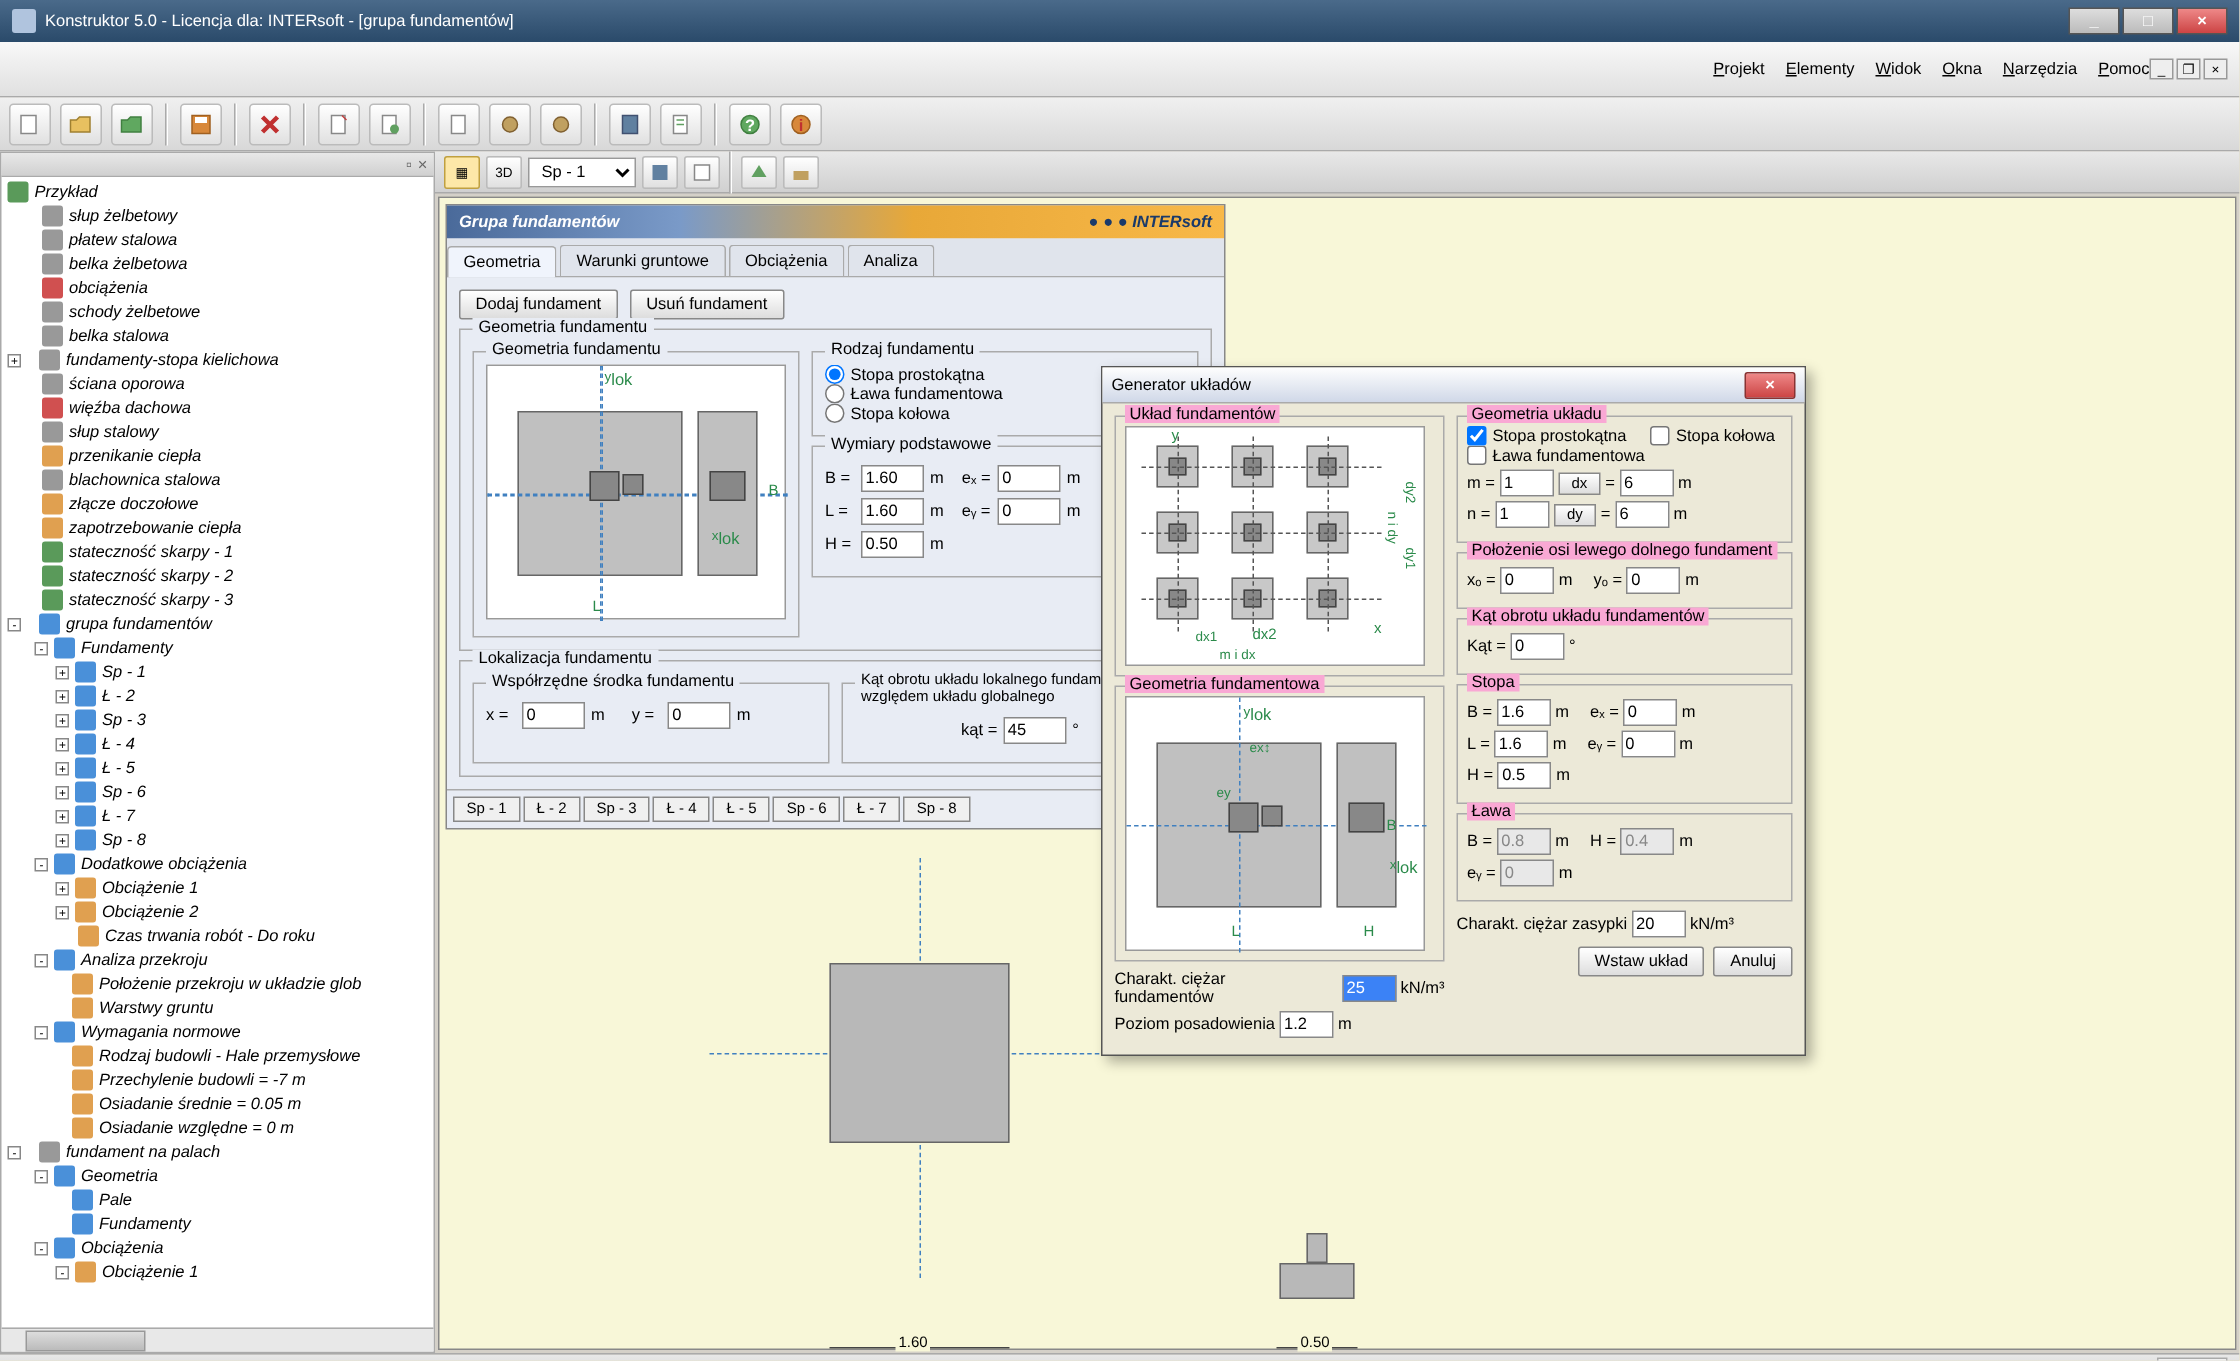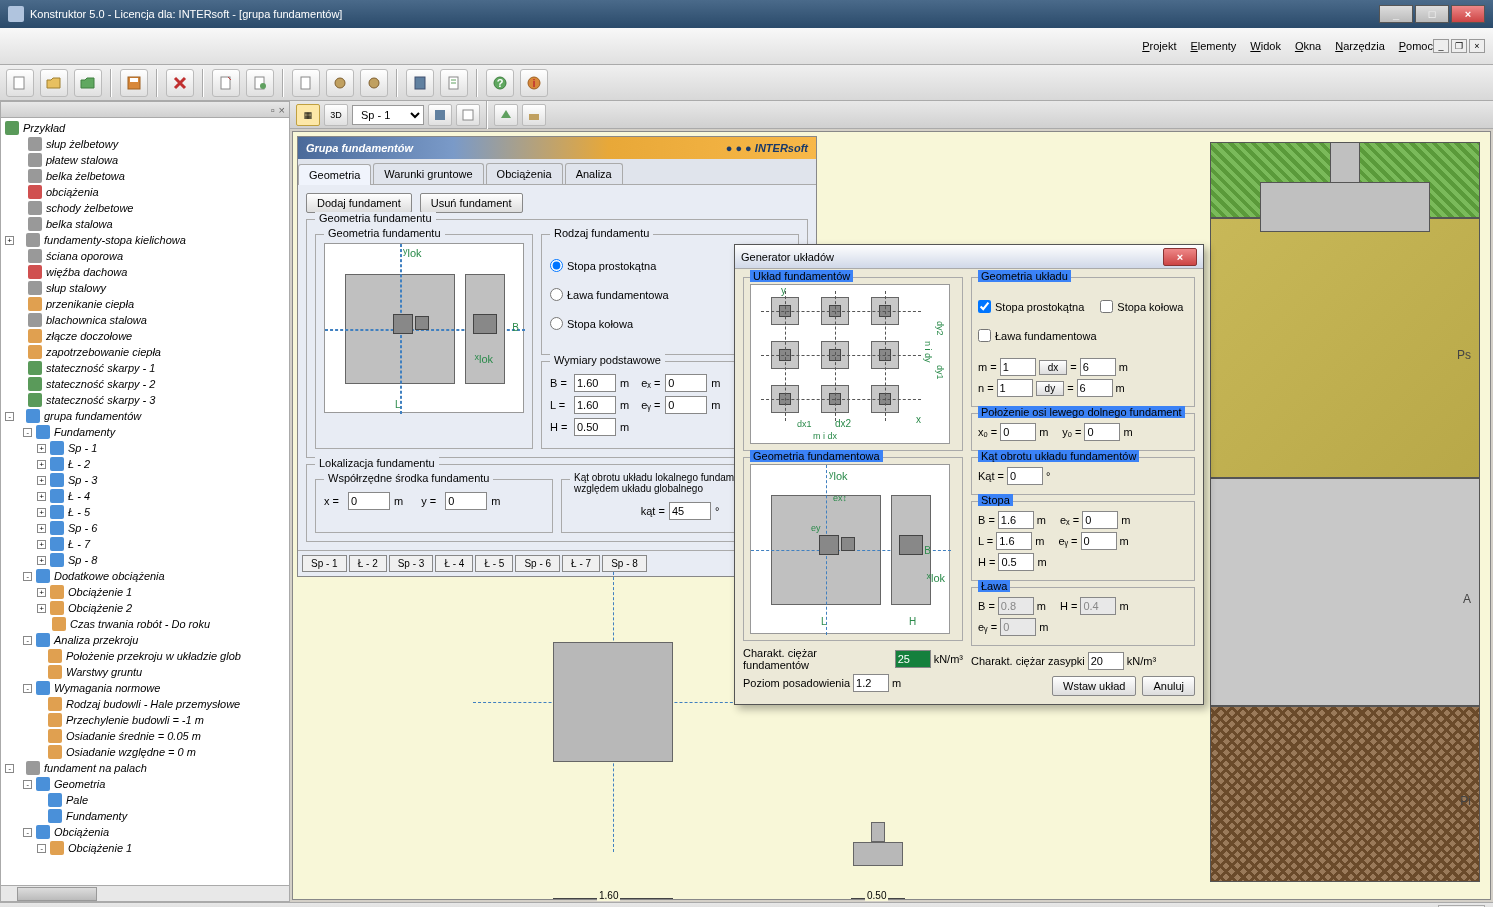--- a/index.html
+++ b/index.html
@@ -79,25 +79,25 @@
 .foot-tab { padding: 2px 8px; border: 1px solid #888; background: #f0f0f0; font-size: 10px; }
 
 
 .dialog { position: absolute; left: 734px; top: 244px; width: 470px; background: #ece9d8; border: 1px solid #555; box-shadow: 4px 4px 8px rgba(0,0,0,0.3); z-index: 100; }
 .dialog-title { height: 24px; background: linear-gradient(to bottom,#fefefe,#d0d8e8); border-bottom: 1px solid #aaa; display: flex; align-items: center; justify-content: space-between; padding: 0 6px; }
 .dialog-close { width: 34px; height: 18px; background: linear-gradient(to bottom,#e88,#c44); color: #fff; border: 1px solid #833; display: flex; align-items: center; justify-content: center; font-weight: bold; border-radius: 2px; }
 .dialog-body { padding: 8px; display: flex; gap: 8px; }
 .dlg-left { width: 220px; }
 .dlg-right { flex: 1; }
 .dlg-fieldset { border: 1px solid #aaa; padding: 6px; margin-bottom: 6px; position: relative; }
-.dlg-fieldset .legend { position: absolute; top: -8px; left: 6px; background: #3b82f6; padding: 0 3px; font-size: 11px; }
+.dlg-fieldset .legend { position: absolute; top: -8px; left: 6px; background: #f9a8d4; padding: 0 3px; font-size: 11px; }
 .grid-diagram { width: 200px; height: 160px; background: #fff; border: 1px solid #999; position: relative; }
 .gd-sq { position: absolute; width: 28px; height: 28px; background: #c8c8c8; border: 1px solid #666; }
 .gd-inner { position: absolute; width: 12px; height: 12px; background: #888; border: 1px solid #444; }
-.chk { display: flex; align-items: center; gap: 4px; margin: 16px 0; }
+.chk { display: flex; align-items: center; gap: 4px; margin: 0 0; }
 .chk input { width: 13px; height: 13px; }
 .dlg-row { display: flex; align-items: center; gap: 3px; margin: 3px 0; }
 .dlg-row input { width: 36px; height: 18px; border: 1px solid #888; padding: 0 2px; background: #fff; }
 .dlg-row input[readonly] { background: #e8e8e8; color: #888; }
 .dlg-row .btn-sm { padding: 1px 8px; border: 1px solid #888; background: linear-gradient(to bottom,#fff,#ddd); font-size: 10px; }
 
 
 .soil { position: absolute; right: 10px; top: 10px; width: 270px; height: 740px; }
 .soil-layer { position: absolute; left: 0; right: 0; border: 1px solid #555; }
 .sl1 { top: 0; height: 76px; background: repeating-linear-gradient(45deg,#5a9a3a,#5a9a3a 4px,#7aba5a 4px,#7aba5a 8px); }
@@ -466,21 +466,21 @@
         </div>
       <div id="tree-wym">
           <div class="tree-item">
             <span class="indent" style="width:39px"></span>
             <span class="tree-icon ti-leaf"></span>
             <span>Rodzaj budowli - Hale przemysłowe</span>
           </div>
           <div class="tree-item">
             <span class="indent" style="width:39px"></span>
             <span class="tree-icon ti-leaf"></span>
-            <span>Przechylenie budowli = -1 m</span>
+            <span>Przechylenie budowli = -7 m</span>
           </div>
           <div class="tree-item">
             <span class="indent" style="width:39px"></span>
             <span class="tree-icon ti-leaf"></span>
             <span>Osiadanie średnie = 0.05 m</span>
           </div>
           <div class="tree-item">
             <span class="indent" style="width:39px"></span>
             <span class="tree-icon ti-leaf"></span>
             <span>Osiadanie względne = 0 m</span>
@@ -696,34 +696,20 @@
       <div class="plan-dim" style="left:260px;top:766px;width:120px"></div>
       <div class="plan-dim-lbl" style="left:304px;top:758px">1.60</div>
 
       <div style="position:absolute;left:550px;top:730px;width:70px;height:20px">
         <div style="position:absolute;left:10px;top:-20px;width:50px;height:24px;background:#b8b8b8;border:1px solid #666"></div>
         <div style="position:absolute;left:28px;top:-40px;width:14px;height:20px;background:#b8b8b8;border:1px solid #666"></div>
       </div>
       <div class="plan-dim" style="left:558px;top:766px;width:54px"></div>
       <div class="plan-dim-lbl" style="left:572px;top:758px">0.50</div>
 
-      <div class="soil">
-        <div class="soil-layer sl1"></div>
-        <div class="soil-layer sl2">
-            <span class="soil-label">Ps</span>
-          </div>
-        <div class="soil-layer sl3">
-            <span class="soil-label">A</span>
-          </div>
-        <div class="soil-layer sl4">
-            <span class="soil-label">Pi</span>
-          </div>
-        <div class="soil-col"></div>
-        <div class="soil-footer"></div>
-      </div>
     </div>
   </div>
 </div>
 
 <div class="dialog">
   <div class="dialog-title">
     <span>Generator układów</span>
     <div class="dialog-close">×</div>
   </div>
   <div class="dialog-body">
@@ -779,21 +765,21 @@
           <span style="position:absolute;left:158px;bottom:6px;color:#2a8a4a;font-size:10px">H</span>
           <span style="position:absolute;right:18px;top:80px;color:#2a8a4a;font-size:10px">B</span>
           <span style="position:absolute;left:78px;top:4px;color:#2a8a4a;font-size:9px">y<sub>lok</sub></span>
           <span style="position:absolute;right:4px;top:106px;color:#2a8a4a;font-size:9px">x<sub>lok</sub></span>
           <span style="position:absolute;left:82px;top:28px;color:#2a8a4a;font-size:9px">ex↕</span>
           <span style="position:absolute;left:60px;top:58px;color:#2a8a4a;font-size:9px">ey</span>
         </div>
       </div>
       <div class="dlg-row">
         <span>Charakt. ciężar fundamentów</span>
-        <input style="background: #15803d; color: rgb(255, 255, 255); margin-left: 21px;" value="25">
+        <input style="background: #3b82f6; color: rgb(255, 255, 255); margin-left: 21px;" value="25">
         <span>kN/m³</span>
       </div>
       <div class="dlg-row">
         <span>Poziom posadowienia</span>
         <input value="1.2" style="">
         <span>m</span>
       </div>
     </div>
 
     <div class="dlg-right">

